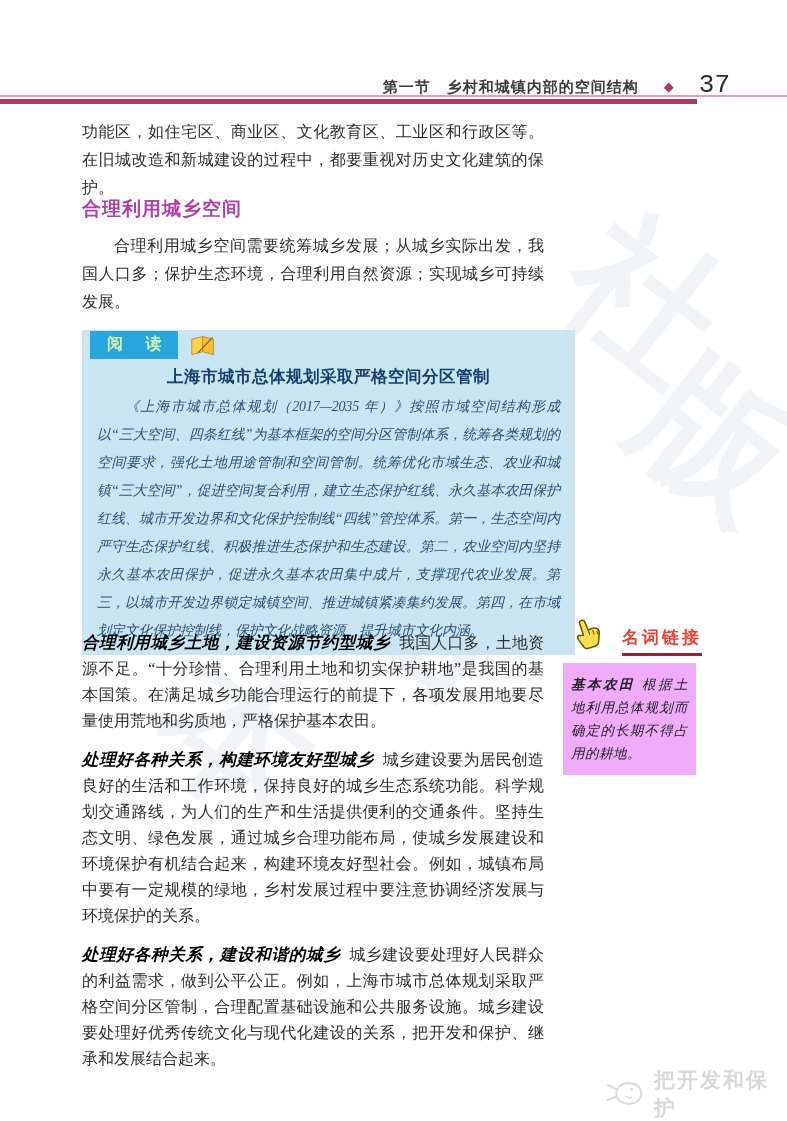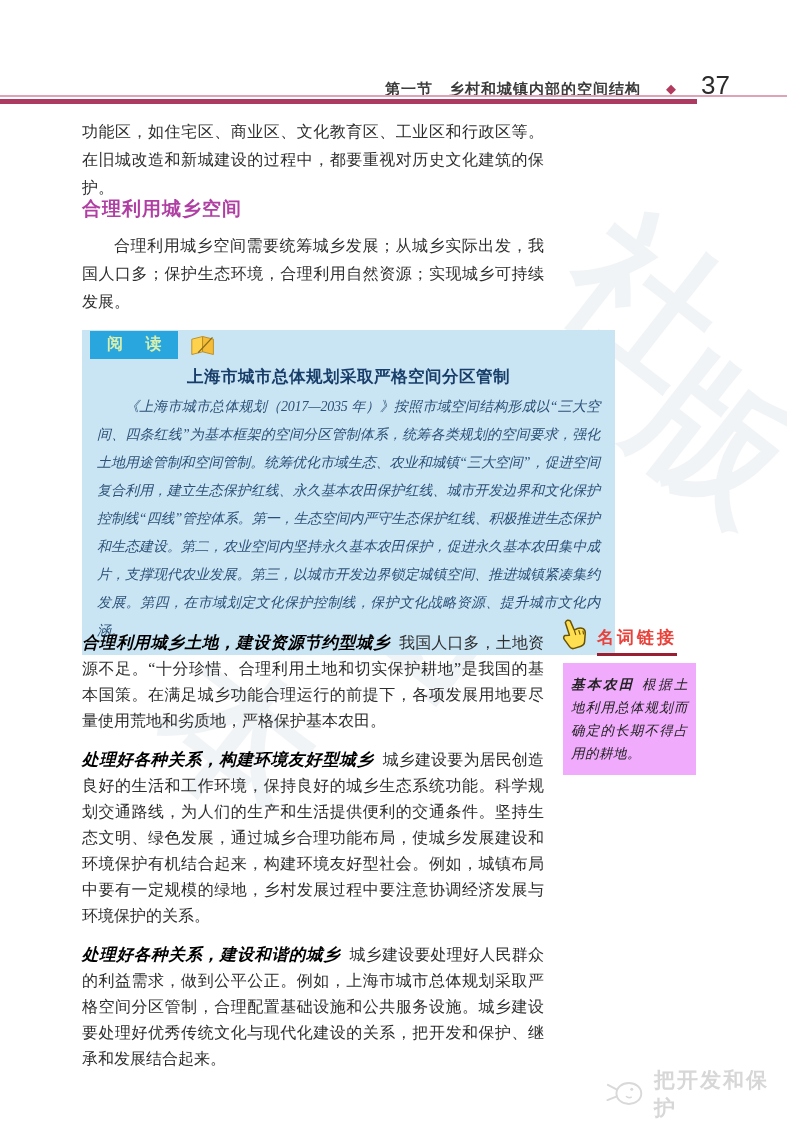--- a/index.html
+++ b/index.html
@@ -15,21 +15,21 @@
   
   .header-row{
     position:absolute;top:70px;left:0;width:730px;
     display:flex;justify-content:flex-end;align-items:baseline;gap:25px;
   }
   .header-title{
     font-family:"Liberation Sans","DejaVu Sans",sans-serif;
     font-weight:bold;font-size:15px;color:#3c3c3c;letter-spacing:1px;
   }
   .header-diamond{color:#b23a5f;font-size:13px;transform:translateY(-1px);}
-  .page-number{font-family:Liberation Sans, sans-serif;font-size:26px;color:#2b2b2b;}
+  .page-number{font-family:Liberation Mono, monospace;font-size:26px;color:#2b2b2b;}
   .hr-thin{position:absolute;top:95px;left:0;width:787px;height:2px;background:#dca4b5;}
   .hr-thick{position:absolute;top:99px;left:0;width:697px;height:5px;background:#ad3a61;}
 
   
   .wm-char{
     position:absolute;
     font-family:"Liberation Sans",sans-serif;font-weight:bold;
     color:rgba(150,168,185,0.13);
     transform:rotate(38deg);
     pointer-events:none;z-index:1;
@@ -45,21 +45,21 @@
   .section-heading{
     position:absolute;left:82px;top:196px;margin:0;
     font-family:"Liberation Sans","DejaVu Sans",sans-serif;
     font-size:19px;font-weight:bold;color:#b03fa3;letter-spacing:1px;
   }
   .p-overview{top:232px;}
   .p-meaning{top:596px;}
 
   
   .reading-box{
-    position:absolute;left:82px;top:330px;width:533px;min-height:224px;
+    position:absolute;left:82px;top:330px;width:493px;min-height:224px;
     background:#c9e5f4;z-index:2;padding-bottom:10px;box-sizing:border-box;
   }
   .reading-label-row{display:flex;align-items:center;gap:12px;padding:1px 0 0 8px;}
   .reading-label{
     background:#2aa6de;color:#d8efad;
     font-family:"Liberation Sans",sans-serif;font-weight:bold;font-size:16px;
     letter-spacing:9px;padding:3px 8px 4px 17px;
   }
   .book-icon svg{display:block;}
   .reading-title{
@@ -76,21 +76,21 @@
   
   .points{position:absolute;left:82px;top:630px;width:462px;z-index:2;}
   .point{margin:0 0 13px;font-size:16px;line-height:26px;text-align:justify;}
   .green-lead{
     color:#000000;font-weight:bold;font-style:italic;
     font-size:16.5px;margin-right:9px;letter-spacing:0.5px;
   }
 
   
   .sidebar{position:absolute;left:556px;top:618px;width:160px;z-index:2;}
-  .sidebar-header{display:flex;align-items:flex-end;gap:7px;}
+  .sidebar-header{display:flex;align-items:flex-end;gap:18px;justify-content:center;}
   .hand-icon{transform:rotate(-18deg);}
   .sidebar-title{
     font-family:"Liberation Sans",sans-serif;font-weight:bold;
     font-size:17px;color:#e8423a;letter-spacing:3px;
     border-bottom:3px solid #9b1f33;padding-bottom:4px;
   }
   .pink-box{
     margin-top:7px;margin-left:7px;width:133px;box-sizing:border-box;
     background:#f0abfc;padding:10px 8px;
     font-size:13.5px;line-height:23px;font-style:italic;

